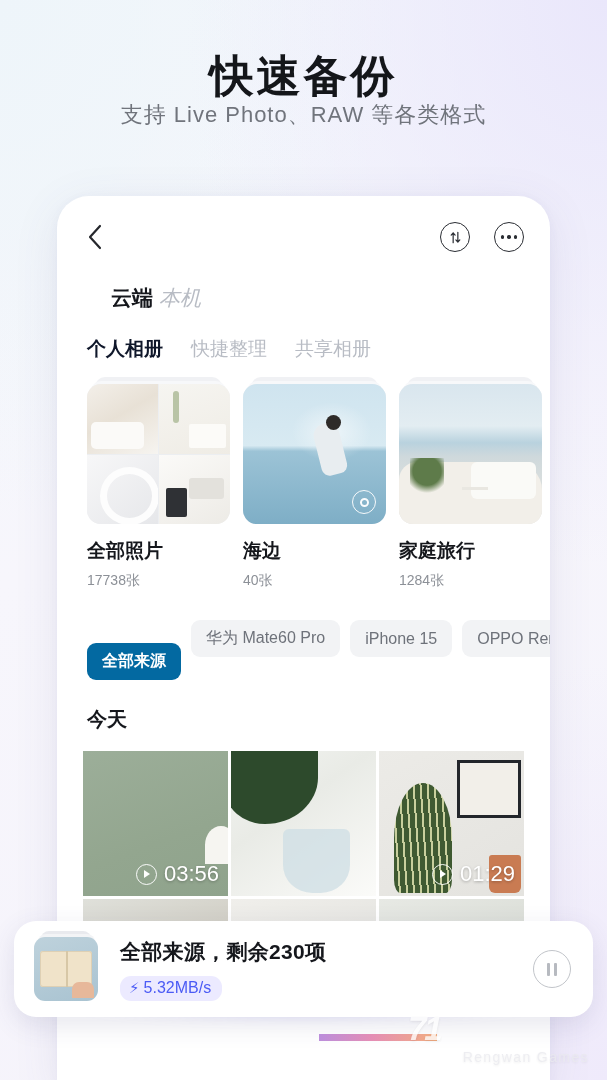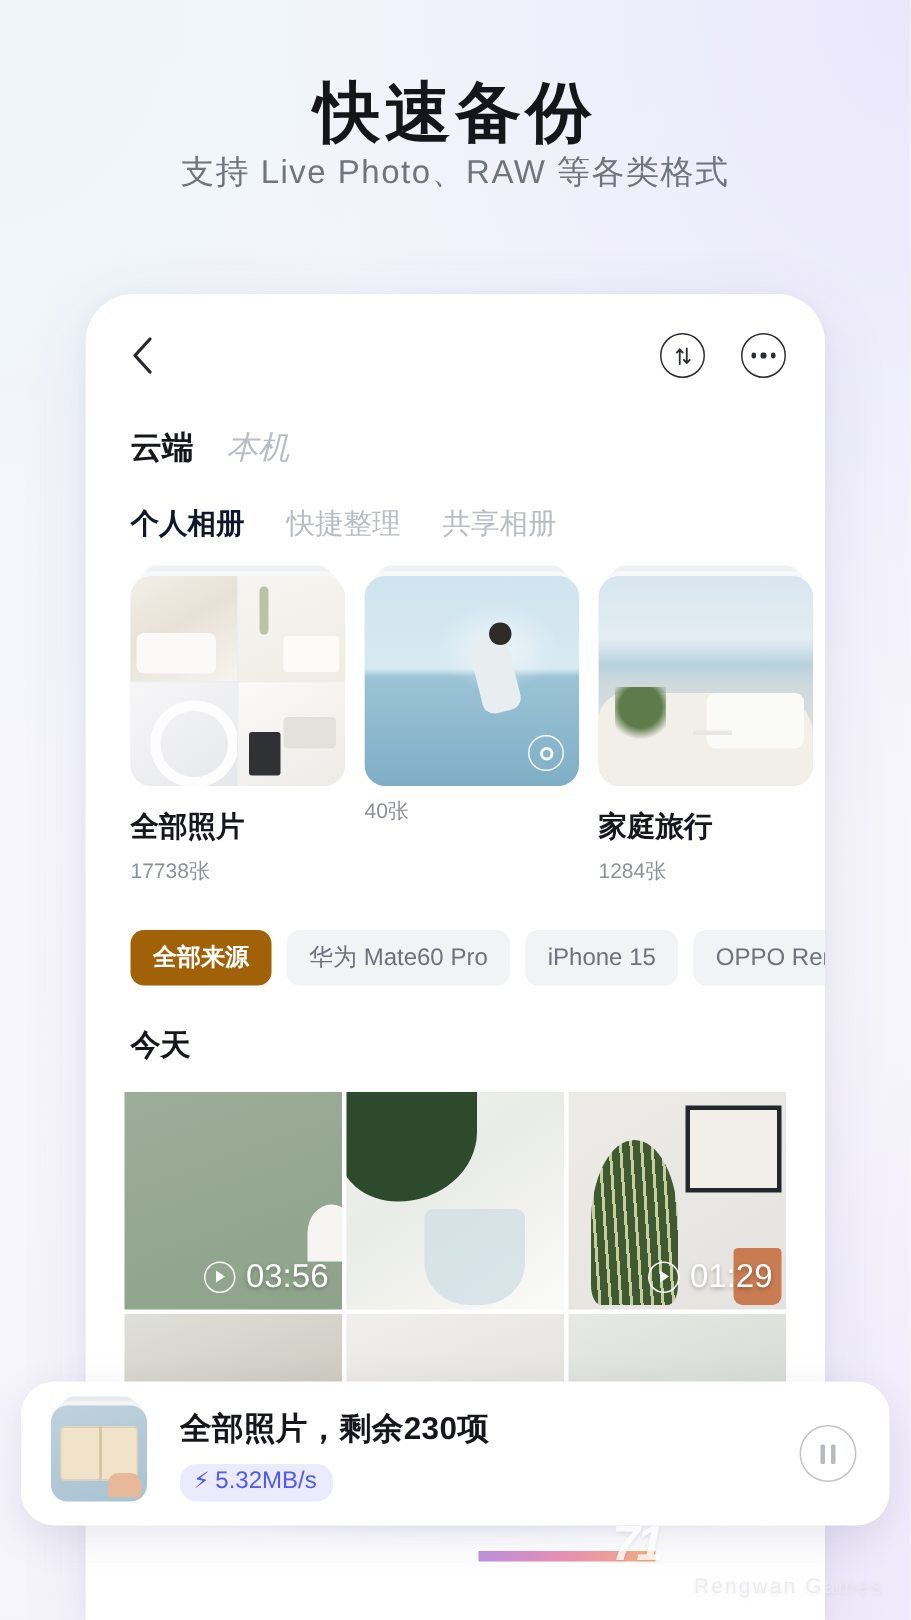--- a/index.html
+++ b/index.html
@@ -45,21 +45,21 @@
   .nav-back { width: 30px; height: 30px; display: flex; align-items: center; }
   .nav-spacer { flex: 1; }
   .nav-circle {
     width: 30px; height: 30px; border: 1.6px solid #2a2d33;
     border-radius: 50%; display: flex; align-items: center; justify-content: center;
     margin-left: 24px;
   }
   .dots { display: flex; gap: 3px; }
   .dots i { width: 3.4px; height: 3.4px; border-radius: 50%; background: #2a2d33; display:block; }
 
-  .tabs-main { display: flex; align-items: baseline; gap: 22px; padding: 6px 30px 0; }
+  .tabs-main { display: flex; align-items: baseline; gap: 6px; padding: 6px 30px 0; margin-left: 24px; }
   .tab-main { font-size: 21px; font-weight: 700; color: #15171c; position: relative; }
   .tab-main.inactive { color: #b8bcc4; font-weight: 500; font-style: italic; }
   .tab-main.active::after {
     content: ""; position: absolute; left: 0; right: 0; bottom: -4px;
     height: 7px; background: #dcdfe4; border-radius: 4px; z-index: -1;
   }
 
   .tabs-sub { display: flex; gap: 28px; padding: 24px 30px 0; }
   .tab-sub { font-size: 19px; font-weight: 700; color: #0f172a; }
   .tab-sub.inactive { color: #b8bcc4; font-weight: 500; }
@@ -124,21 +124,21 @@
   .album-name { margin-top: 14px; font-size: 19px; font-weight: 700; color: #15171c; white-space: nowrap; }
   .album-count{ margin-top: 8px; font-size: 14px; color: #8c9097; white-space: nowrap; }
 
   
   .chips { display: flex; gap: 10px; padding: 30px 0 0 30px; }
   .chip {
     flex: 0 0 auto; height: 37px; padding: 0 15px; border-radius: 9px;
     background: #f2f3f5; color: #6e727a; font-size: 16px;
     display: flex; align-items: center; white-space: nowrap;
   }
-  .chip.active { background: #a16207; color: #ffffff; font-weight: 700; }
+  .chip.active { background: #0369a1; color: #ffffff; font-weight: 700; margin-top: 23px; }
 
   .section-title { padding: 26px 30px 0; font-size: 20px; font-weight: 700; color: #15171c; }
 
   
   .grid { display: grid; grid-template-columns: repeat(3, 1fr); gap: 3px; padding: 18px 26px 0; }
   .gcell { position: relative; height: 145px; overflow: hidden; }
   .g-green { background: linear-gradient(160deg,#9cae99 0%,#93a68f 60%,#8fa38c 100%); }
   .g-green::after { content:""; position:absolute; right:-6%; top:52%; width:22%; height:26%; background:#f6f5f1; border-radius:50% 50% 0 0; }
   .g-glass { background: linear-gradient(145deg,#f3f4f1 0%,#e9ebe6 40%,#fbfbf9 100%); position: relative; }
   .g-glass .leaf { position:absolute; left:-4%; top:-6%; width:64%; height:56%; background:#2d4a2c; border-radius: 0 0 60% 45%; }
@@ -274,20 +274,21 @@
         <div class="album-thumb">
           <div class="ph-sea">
             <span class="person"></span>
             <span class="head"></span>
             <span class="live-badge">
                 <i></i>
               </span>
           </div>
         </div>
       </div>
+      <div class="album-name">海边</div>
       <div class="album-count">40张</div>
     </div>
 
     <div class="album">
       <div class="album-stack">
         <div class="album-thumb">
           <div class="ph-terrace">
             <span class="wall"></span>
             <span class="wall2"></span>
             <span class="palm"></span>
@@ -347,21 +348,21 @@
 <div class="task-glow"></div>
 <div class="task-card">
   <div class="task-thumb-wrap">
     <div class="task-thumb">
       <span class="book"></span>
       <span class="spine"></span>
       <span class="hand"></span>
     </div>
   </div>
   <div class="task-body">
-    <div class="task-title">全部照片，剩余230项</div>
+    <div class="task-title">全部来源，剩余230项</div>
     <div class="speed-pill">
       <span class="bolt">⚡</span>
       <span class="speed-text">5.32MB/s</span>
     </div>
   </div>
   <div class="pause-btn">
     <i></i>
       <i></i>
   </div>
 </div>

